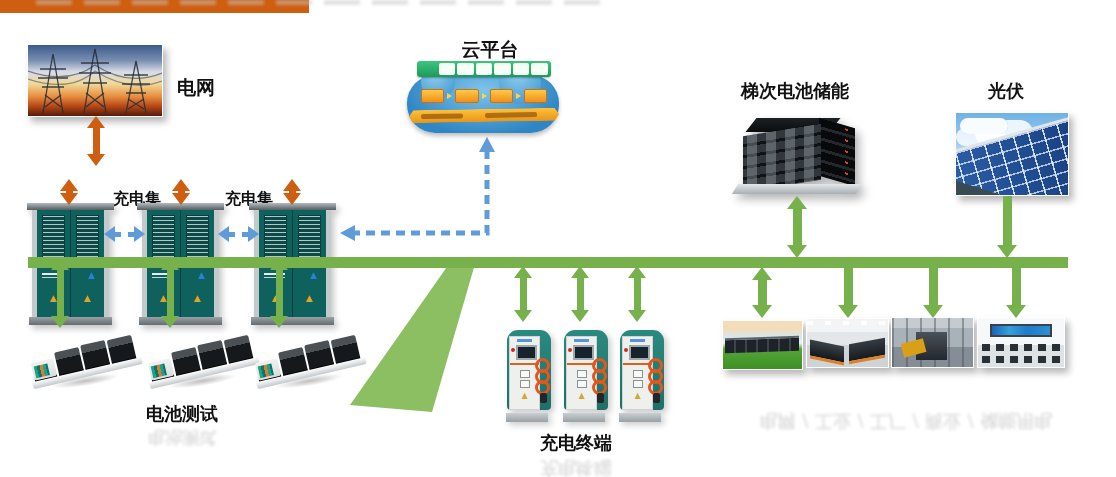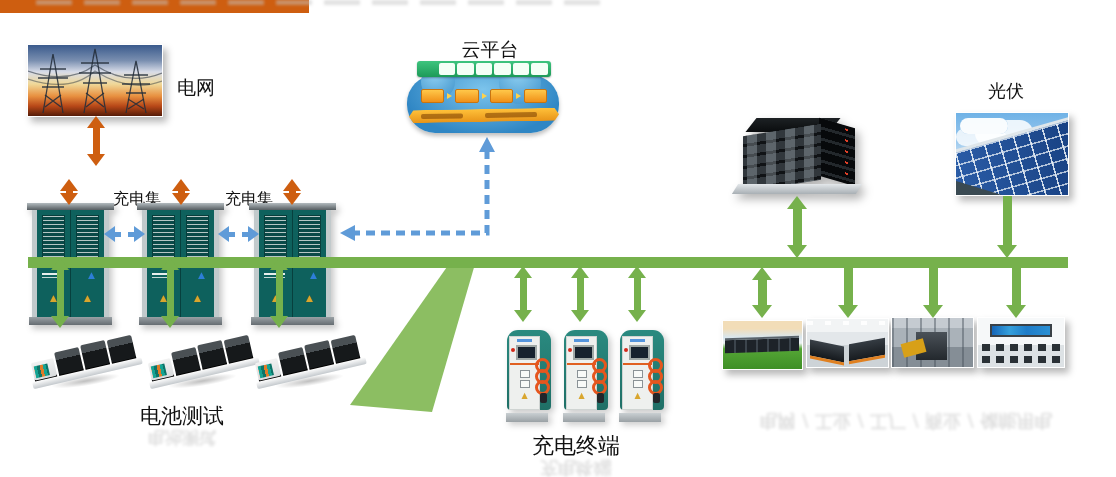--- a/index.html
+++ b/index.html
@@ -1,19 +1,19 @@
 <!DOCTYPE html>
 <html><head>
 <meta charset="utf-8">
 <style>
   html,body{margin:0;padding:0;background:#fff;}
   #canvas{position:relative;width:1116px;height:477px;background:#fff;overflow:hidden;
           font-family:"DejaVu Sans",sans-serif;color:#1a1a1a;}
   .abs{position:absolute;}
-  .lbl{position:absolute;font-weight:normal;color:#111;white-space:nowrap;}
+  .lbl{position:absolute;font-weight:bold;color:#111;white-space:nowrap;}
   .ctr{text-align:center;}
   .refl{position:absolute;font-weight:bold;color:#000;opacity:.13;filter:blur(1.5px);
         transform:scaleY(-1);white-space:nowrap;}
 
   
   .bus{position:absolute;z-index:4;}
   #ac-bus{left:28px;top:166px;width:309px;height:13px;background:#ce5e10;z-index:2;}
   #dc-bus{left:28px;top:257px;width:1040px;height:11px;background:#76b14c;}
 
   
@@ -381,21 +381,21 @@
       <span class="mod striped">
           <i class="cells"></i>
         </span>
       <span class="mod m2"></span>
         <span class="mod m3"></span>
         <span class="mod m4"></span>
       <i class="pack-base"></i>
     </div>
   </div>
 
-  <div class="lbl ctr" style="left:132px;top:402px;width:100px;font-size:21px;">电池测试</div>
+  <div class="lbl ctr" style="left:132px;top:402px;width:100px;font-size:18px;">电池测试</div>
   <div class="refl ctr" style="left:132px;top:426px;width:100px;font-size:17px;text-align:center;">电池测试</div>
 
 
   <div class="av" style="--c:#76b14c;left:514px;top:266px;height:56px;">
     <i class="h up"></i>
       <i class="s"></i>
       <i class="h dn"></i>
     </div>
   <div class="av" style="--c:#76b14c;left:571px;top:266px;height:56px;">
     <i class="h up"></i>
@@ -453,23 +453,24 @@
       <i class="t-sym s1"></i>
         <i class="t-sym s2"></i>
       <span class="t-warn">▲</span>
     </div>
     <i class="coil c1"></i>
       <i class="coil c2"></i>
     <i class="coil c3"></i>
       <i class="t-plug"></i>
   </div>
 
-  <div class="lbl ctr" style="left:521px;top:431px;width:110px;font-size:22px;">充电终端</div>
+  <div class="lbl ctr" style="left:521px;top:431px;width:110px;font-size:18px;">充电终端</div>
   <div class="refl ctr" style="left:521px;top:456px;width:110px;font-size:18px;text-align:center;">充电终端</div>
 
+  <div class="lbl ctr" style="left:735px;top:79px;width:120px;font-size:18px;">梯次电池储能</div>
   <div id="rack">
     <div class="rack-top"></div>
     <div class="rack-side"></div>
     <div class="rack-front"></div>
     <div class="rack-base"></div>
   </div>
   <div class="av big" style="--c:#76b14c;left:787px;top:196px;height:62px;">
     <i class="h up"></i>
       <i class="s"></i>
       <i class="h dn"></i>

